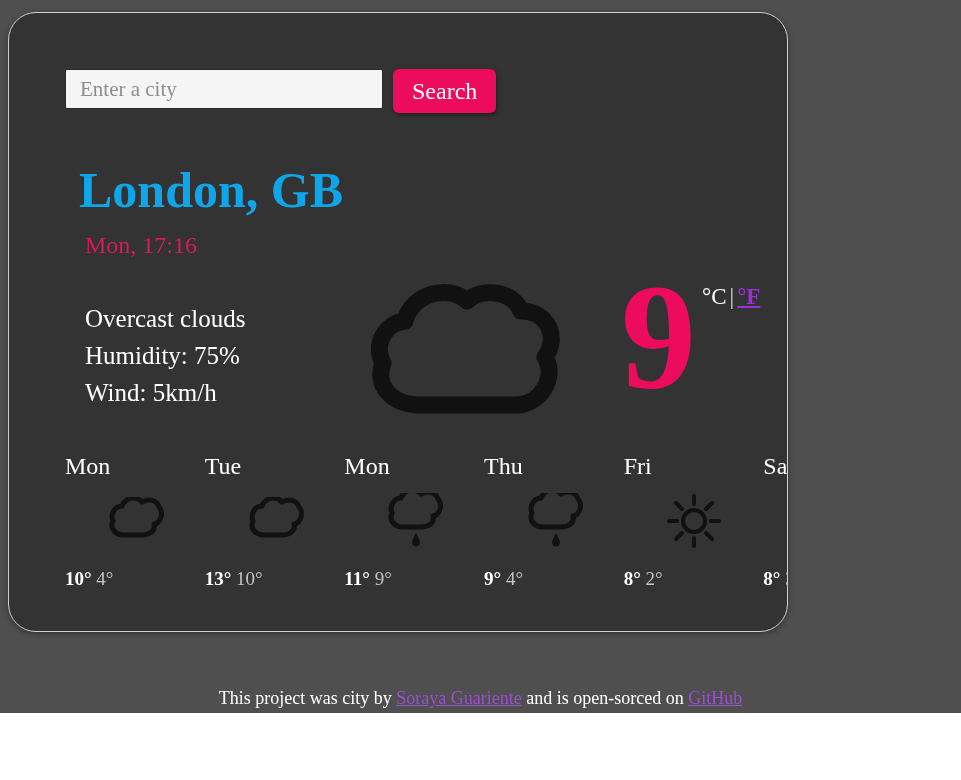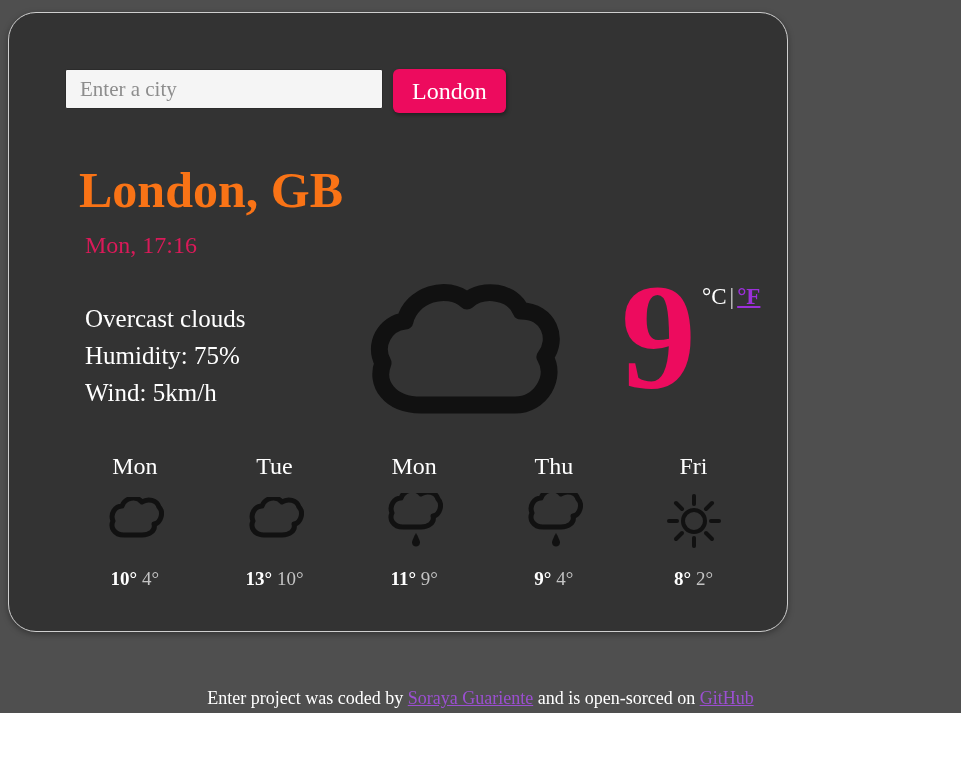--- a/index.html
+++ b/index.html
@@ -72,21 +72,21 @@
     box-shadow: 1px 2px 4px rgba(0,0,0,0.4);
   }
 
   
   .city-title {
     position: absolute;
     left: 70px;
     top: 148px;
     font-size: 50px;
     font-weight: bold;
-    color: #f97316;
+    color: #0ea5e9;
     letter-spacing: 0px;
   }
   .datetime {
     position: absolute;
     left: 76px;
     top: 219px;
     font-size: 24px;
     color: #d91a59;
   }
 
@@ -138,21 +138,20 @@
   
   .forecast {
     position: absolute;
     left: 56px;
     top: 440px;
     width: 838px;
     display: flex;
   }
   .forecast-day {
     flex: 1;
-    text-align: center;
   }
   .day-label {
     font-size: 24px;
     color: #ffffff;
     margin-bottom: 12px;
   }
   .day-icon {
     height: 58px;
     display: flex;
     align-items: center;
@@ -183,21 +182,21 @@
 </head>
 <body>
 
 <div class="page">
   <div class="page-bg"></div>
 
   <div class="card">
 
     <div class="search-row">
       <input class="search-input" type="text" placeholder="Enter a city" style="">
-      <button class="search-button">London</button>
+      <button class="search-button">Search</button>
     </div>
 
     <div class="city-title">London, GB</div>
     <div class="datetime">Mon, 17:16</div>
 
     <div class="conditions">
       <div>Overcast clouds</div>
       <div>Humidity: 75%</div>
       <div>Wind: 5km/h</div>
     </div>
@@ -310,15 +309,15 @@
         <div class="day-temps">
           <span class="temp-max">8°</span>
           <span class="temp-min">3°</span>
         </div>
       </div>
 
     </div>
   </div>
 
   <div class="footer">
-    <span>Enter project was coded by </span><a href="#">Soraya Guariente</a><span> and is open-sorced on </span><a href="#">GitHub</a>
+    <span>This project was city by </span><a href="#">Soraya Guariente</a><span> and is open-sorced on </span><a href="#">GitHub</a>
   </div>
 </div>
 
 </body></html>

